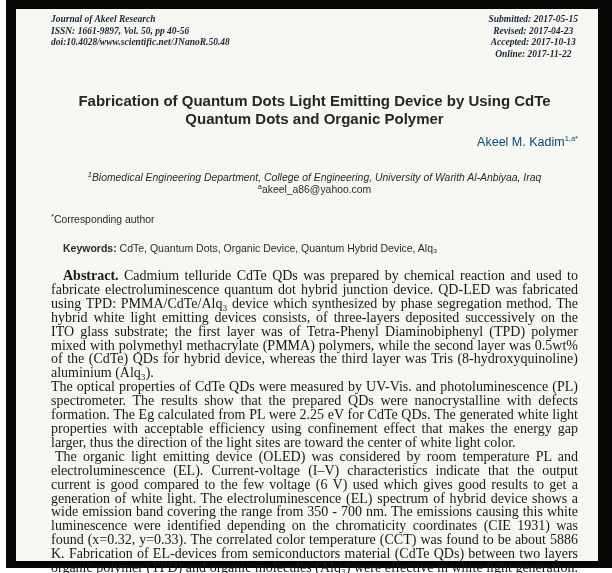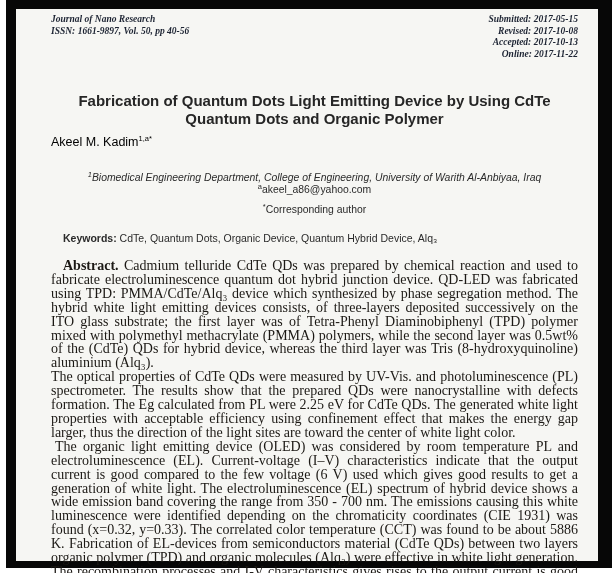--- a/index.html
+++ b/index.html
@@ -31,57 +31,57 @@
     display: flex;
     justify-content: space-between;
     align-items: flex-start;
     font-family: "Liberation Serif", serif;
     font-style: italic;
     font-weight: bold;
     font-size: 9.5px;
     line-height: 11.5px;
     color: #1d2433;
   }
-  .header-right { text-align: right; font-family: Liberation Serif, serif; }
+  .header-right { text-align: center; font-family: Liberation Serif, serif; }
   .paper-title {
     margin: 32px 14px 0;
     text-align: center;
     font-family: "Liberation Sans", sans-serif;
     font-weight: bold;
     font-size: 15px;
     line-height: 17.5px;
     color: #262626;
   }
   .author-line {
     margin-top: 8px;
-    text-align: left;
+    text-align: right;
     font-size: 12.5px;
-    color: #000000;
+    color: #0c4a6e;
   }
   sup {
     font-size: 7.5px;
     vertical-align: super;
     line-height: 0;
   }
   .affiliation-line {
     margin-top: 23px;
     text-align: center;
     font-size: 10.4px;
     color: #2a2a2a;
     font-style: italic;
   }
   .email-line {
     margin-top: 1px;
     text-align: center;
     font-size: 10.4px;
     color: #2a2a2a;
   }
   .corresponding-line {
-    margin-top: 9px;
-    text-align: center;
+    margin-top: 19px;
+    text-align: left;
     font-size: 10.4px;
     color: #2a2a2a;
   }
   .keywords-line {
     margin-top: 17px;
     font-size: 10.5px;
     color: #2a2a2a;
   }
   .bold { font-weight: bold; padding-left: 12px; }
   .abstract-block {
@@ -97,26 +97,27 @@
 </style>
 </head>
 <body>
 
 <div class="page">
   <div class="frame">
     <div class="content">
 
       <div class="header-row">
         <div class="header-left">
-          <div>Journal of Nano Research</div>
+          <div>Journal of Akeel Research</div>
           <div>ISSN: 1661-9897, Vol. 50, pp 40-56</div>
+          <div>doi:10.4028/www.scientific.net/JNanoR.50.48</div>
         </div>
         <div class="header-right">
           <div>Submitted: 2017-05-15</div>
-          <div>Revised: 2017-10-08</div>
+          <div>Revised: 2017-04-23</div>
           <div>Accepted: 2017-10-13</div>
           <div>Online: 2017-11-22</div>
         </div>
       </div>
 
       <h1 class="paper-title">Fabrication of Quantum Dots Light Emitting Device by Using CdTe Quantum Dots and Organic Polymer</h1>
 
       <div class="author-line">
         <span>Akeel M. Kadim</span><sup>1,a*</sup>
       </div>

